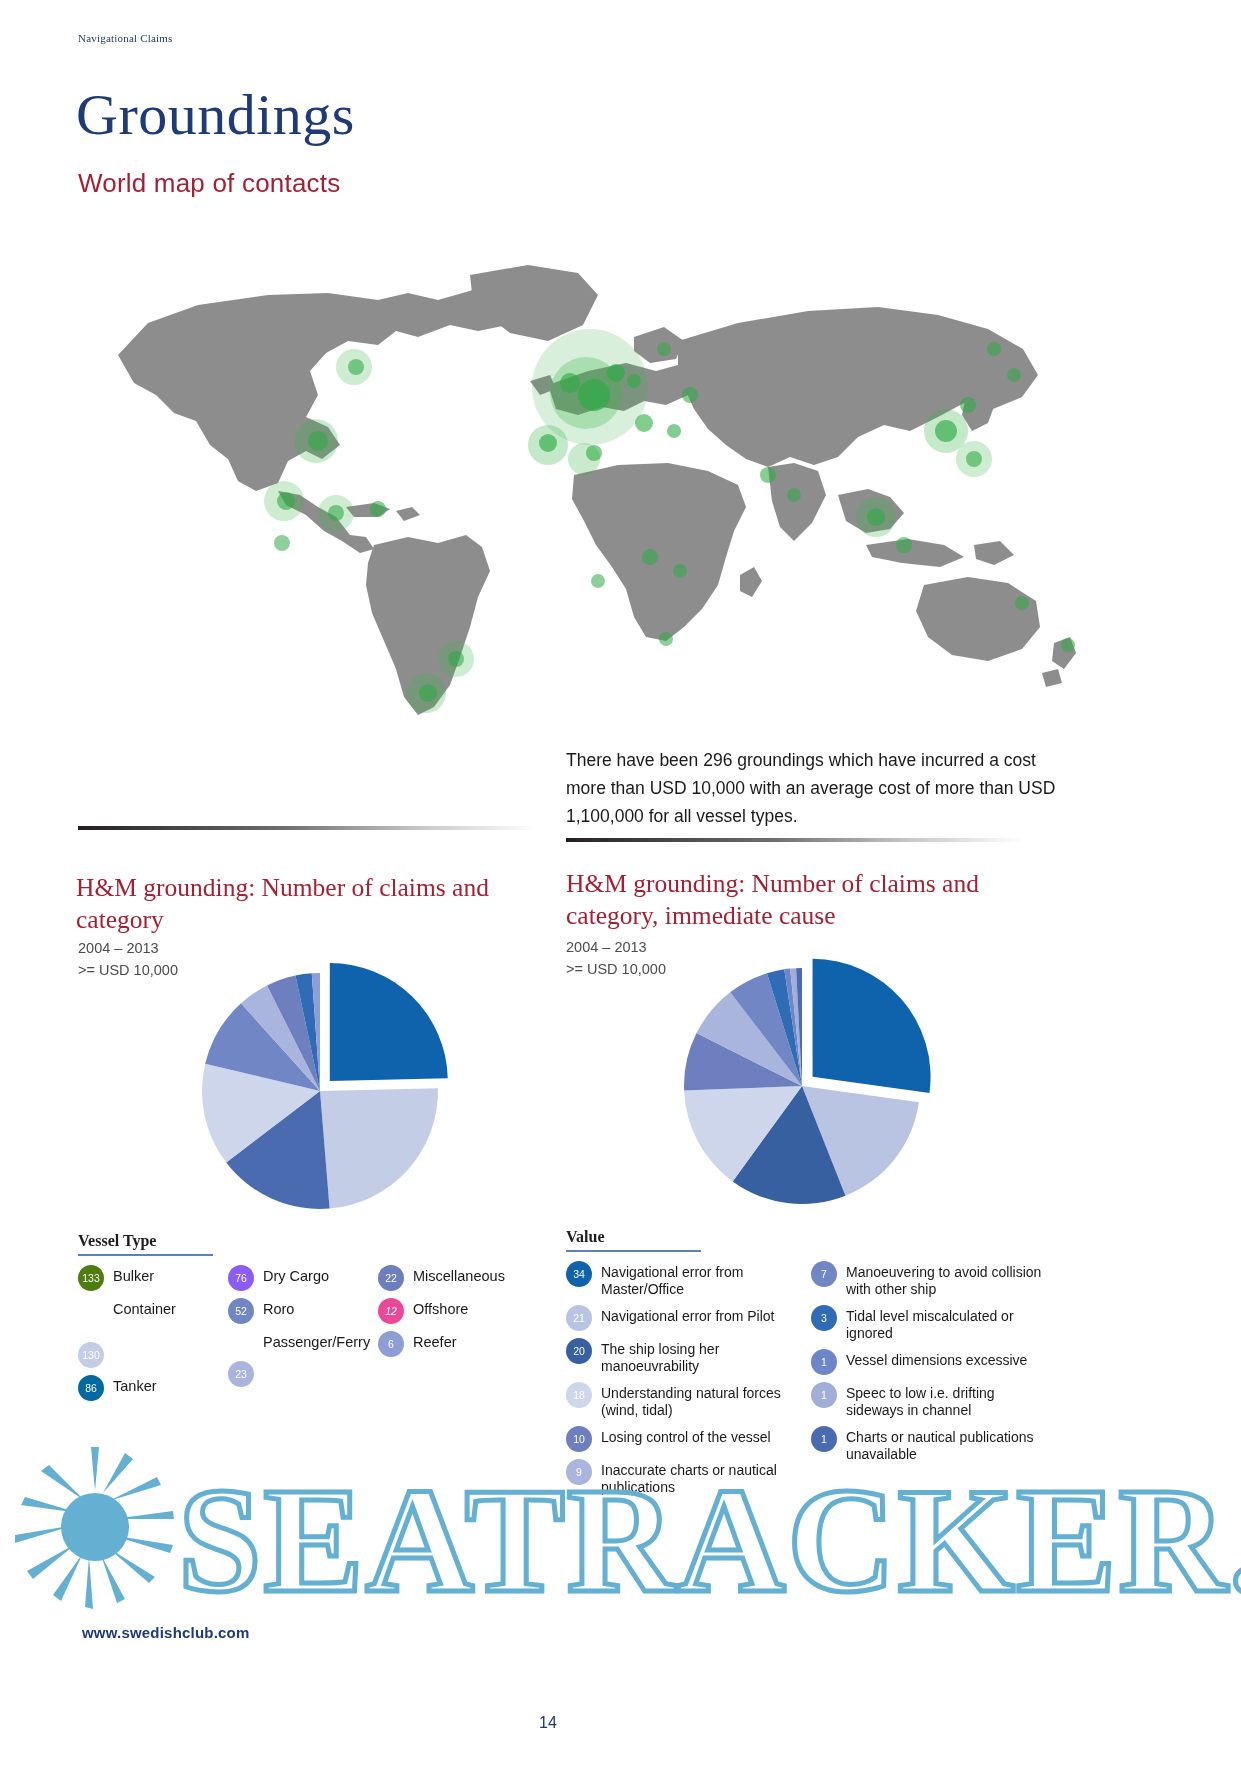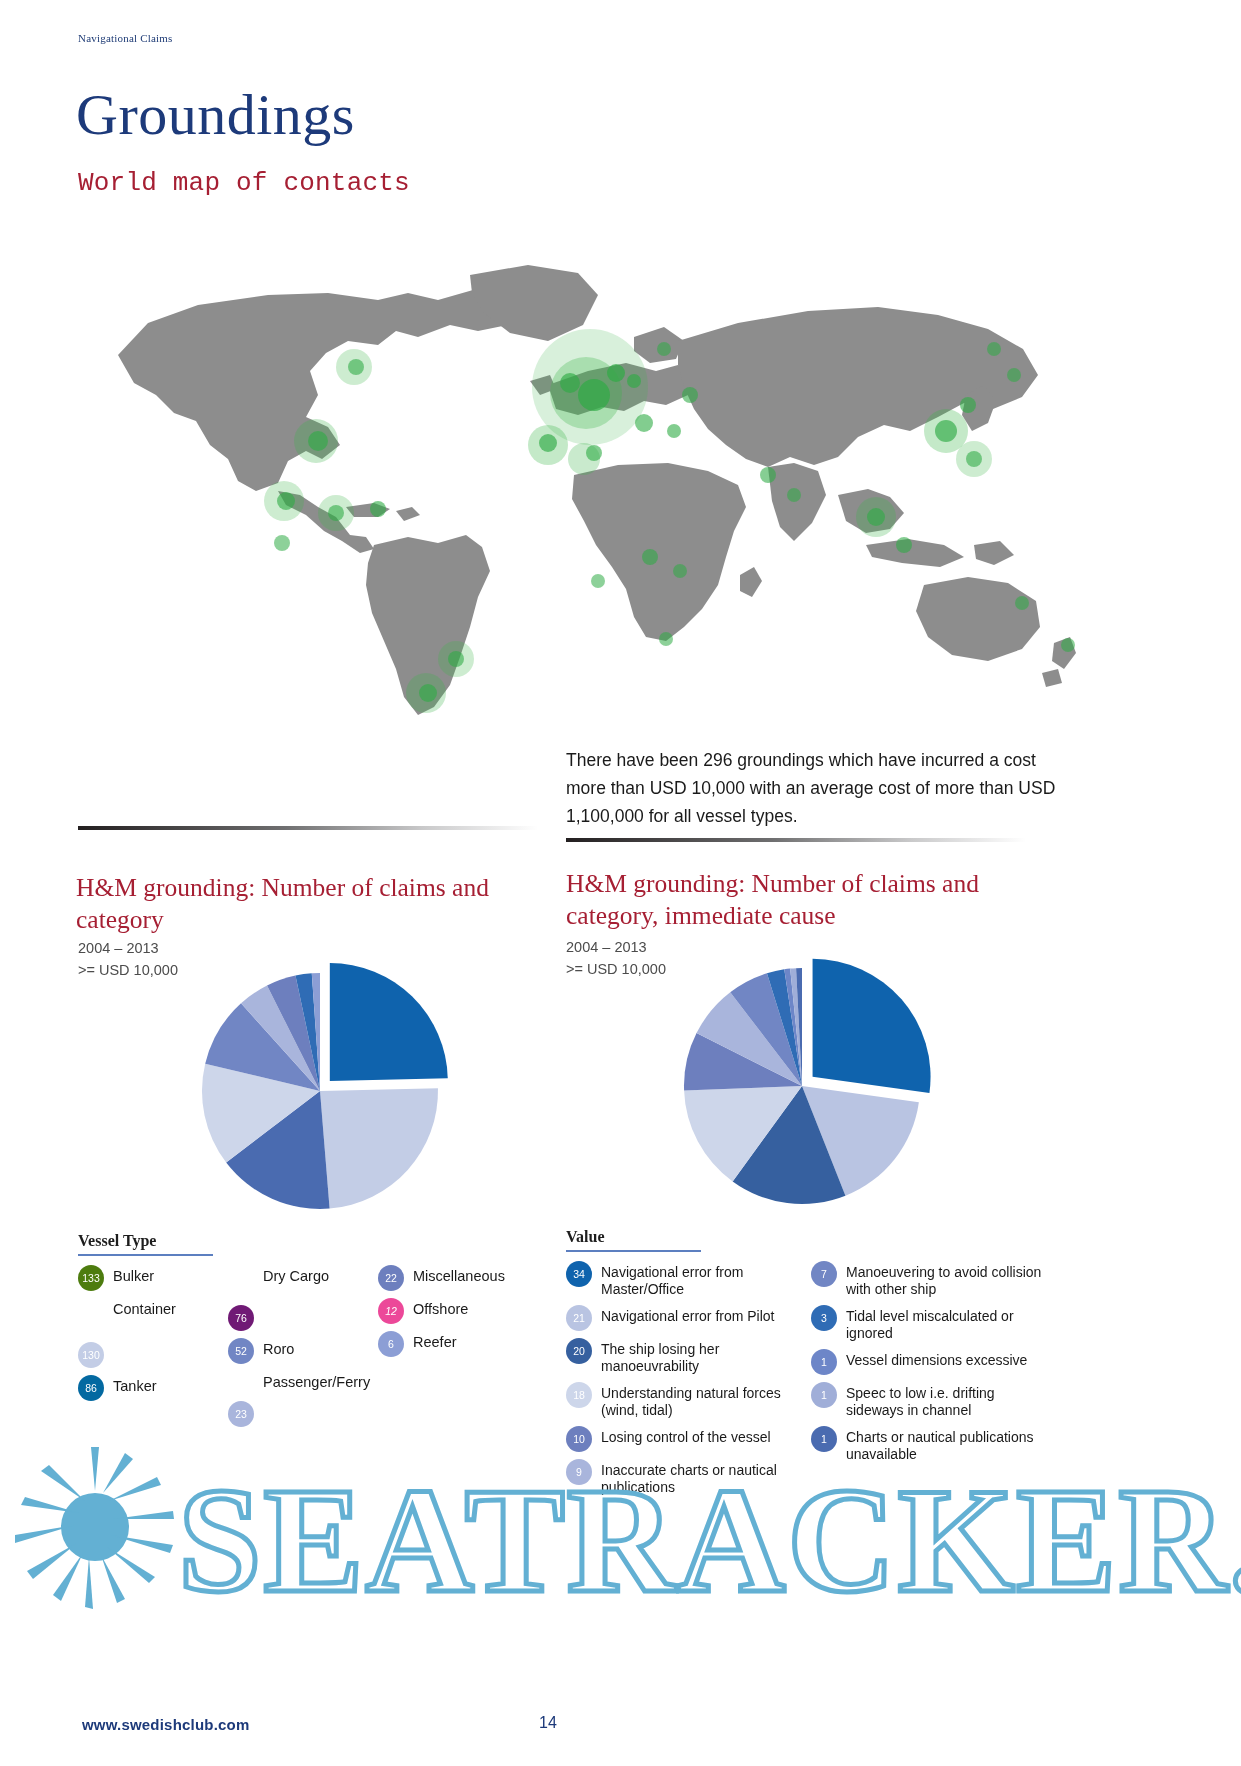--- a/index.html
+++ b/index.html
@@ -4,21 +4,21 @@
 <style>
   html,body{margin:0;padding:0;background:#ffffff;}
   body{width:1241px;height:1766px;position:relative;overflow:hidden;
        font-family:"Liberation Sans", sans-serif;color:#231f20;}
 
   
   .kicker{position:absolute;left:78px;top:32px;font-family:"Liberation Serif",serif;
           font-size:11px;color:#1f3c76;letter-spacing:.2px;}
   .title{position:absolute;left:76px;top:86px;font-family:"Liberation Serif",serif;
          font-size:58px;line-height:1;color:#1d3a7a;font-weight:400;letter-spacing:.5px;}
-  .subtitle{position:absolute;left:78px;top:168px;font-family:Liberation Mono, monospace;
+  .subtitle{position:absolute;left:78px;top:168px;font-family:Liberation Sans, sans-serif;
             font-size:26px;color:#a61f33;letter-spacing:.2px;}
 
   
   .map-wrap{position:absolute;left:78px;top:245px;width:1010px;height:470px;}
   .map-wrap svg{display:block;width:100%;height:100%;}
   .blob{fill:#2fab45;}
   .halo{fill:#3cb54a;}
 
   
   .intro{position:absolute;left:566px;top:728px;width:490px;
@@ -58,21 +58,21 @@
   .legend.left .legend-cols>div{width:150px;}
   .legend.right .legend-cols>div{width:245px;}
   .litem{display:flex;align-items:flex-start;margin-bottom:7px;min-height:26px;}
   .dot{flex:0 0 auto;width:26px;height:26px;border-radius:50%;
        display:flex;align-items:center;justify-content:center;
        font-size:10.5px;color:#ffffff;margin-right:9px;}
   .llabel{font-size:14.5px;line-height:1.22;color:#1a1a1a;padding-top:3px;}
   .legend.right .llabel{font-size:14px;}
 
   
-  .site{position:absolute;left:82px;top:1716px;font-size:15px;font-weight:bold;
+  .site{position:absolute;left:82px;top:1624px;font-size:15px;font-weight:bold;
         color:#1d3a7a;letter-spacing:.2px;z-index:5;}
   .pagenum{position:absolute;left:539px;top:1714px;font-size:16px;color:#1d3a7a;z-index:5;}
 
   
   .wm{position:absolute;left:0;top:1395px;width:1241px;height:371px;
       pointer-events:none;z-index:4;}
   .wm svg{display:block;width:100%;height:100%;}
   .wm-text{font-family:"Liberation Serif",serif;font-weight:bold;font-size:150px;
            fill:none;stroke:#63b0d3;stroke-width:5;letter-spacing:2px;}
   .wm-fill{fill:#63b0d3;}
@@ -222,21 +222,21 @@
           <span class="dot" style="background: rgb(195, 205, 230); margin-top: 44px;">130</span>
           <span class="llabel">Container</span>
         </div>
         <div class="litem">
           <span class="dot" style="background: #0369a1;">86</span>
           <span class="llabel">Tanker</span>
         </div>
       </div>
       <div>
         <div class="litem">
-          <span class="dot" style="background: #701a75; margin-top: 40px;">76</span>
+          <span class="dot" style="background: #8b5cf6;">76</span>
           <span class="llabel">Dry Cargo</span>
         </div>
         <div class="litem">
           <span class="dot" style="background: rgb(113, 134, 196);">52</span>
           <span class="llabel">Roro</span>
         </div>
         <div class="litem">
           <span class="dot" style="background: rgb(169, 181, 220); margin-top: 30px;">23</span>
           <span class="llabel">Passenger/Ferry</span>
         </div>

